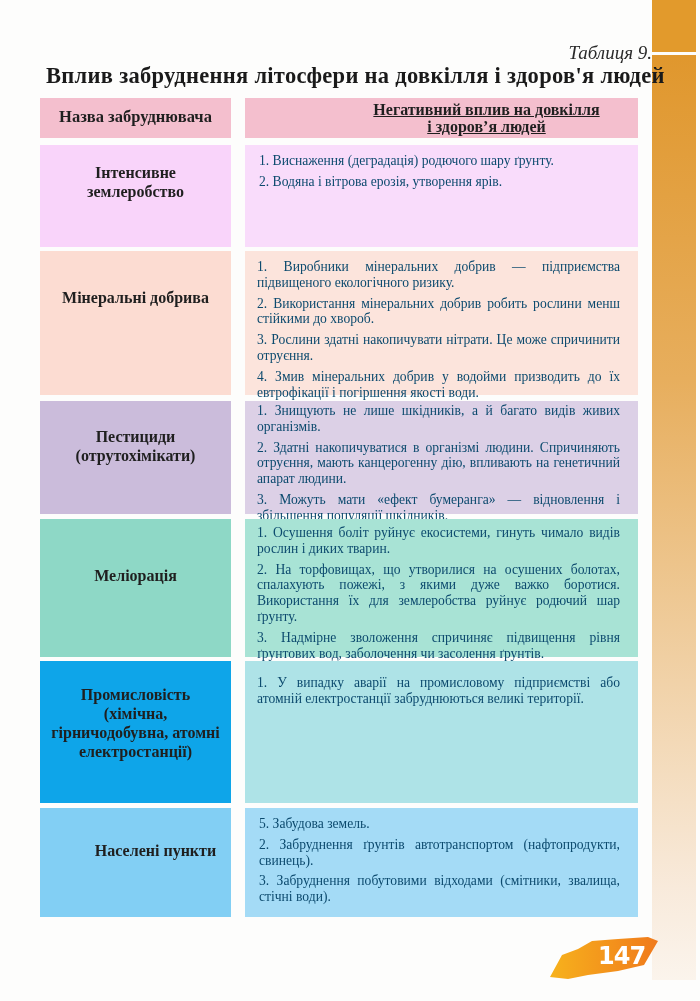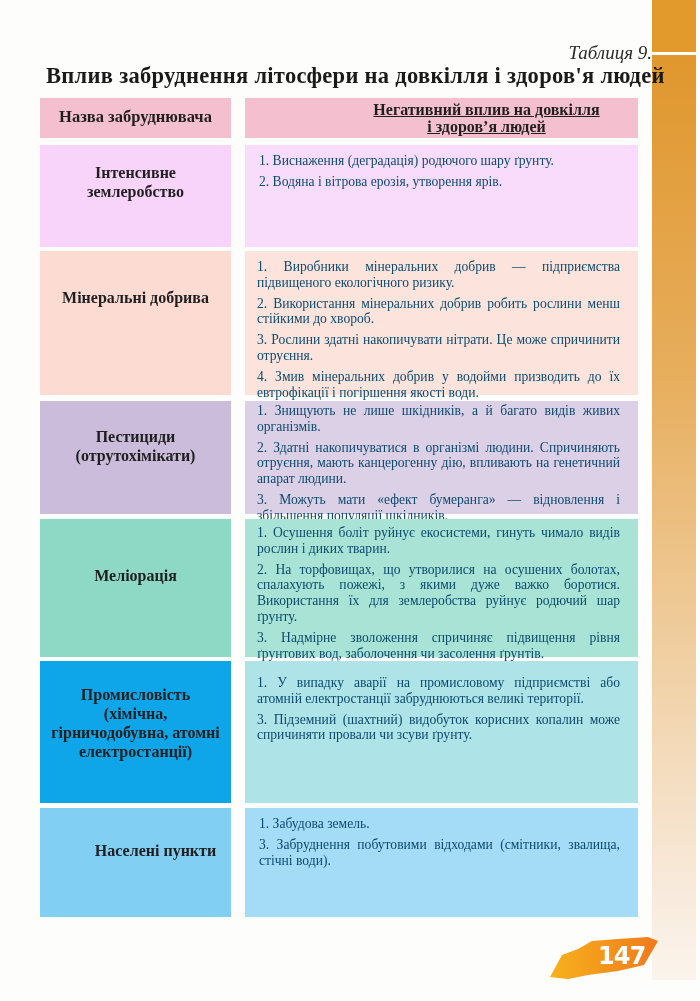--- a/index.html
+++ b/index.html
@@ -92,28 +92,28 @@
 </div>
 
 <div class="cell lc" style="top:661px;height:142px;background:#0ea5e9;padding-top:24px;">
   <div>Промисловість</div>
   <div>(хімічна,</div>
   <div>гірничодобувна, атомні</div>
   <div>електростанції)</div>
 </div>
 <div class="cell rc" style="top:661px;height:142px;background:#aee3e7;padding-top:14px;">
   <p>1. У випадку аварії на промисловому підприємстві або атомній електростанції забруднюються великі території.</p>
-  <p>3. Підземний (шахтний) видобуток корисних копалин може спричиняти провали чи зсуви ґрунту.</p>
 </div>
 
 <div class="cell lc" style="top:808px;height:109px;background:#82cff4;padding-top:33px;padding-left:40px;">
   <div>Населені пункти</div>
 </div>
 <div class="cell rc" style="top:808px;height:109px;background:#a4dbf6;padding-top:8px;padding-left:14px;">
-  <p>1. Забудова земель.</p>
+  <p>5. Забудова земель.</p>
+  <p>2. Забруднення ґрунтів автотранспортом (нафтопродукти, свинець).</p>
   <p>3. Забруднення побутовими відходами (смітники, звалища, стічні води).</p>
 </div>
 
 <div style="position:absolute;left:548px;top:935px;width:112px;height:46px;">
   <svg width="112" height="46" viewBox="0 0 112 46">
     <defs>
       <linearGradient id="bg" x1="0" x2="1" y1="0" y2="0">
         <stop offset="0" stop-color="#f7b21c"></stop>
         <stop offset="1" stop-color="#f07a1c"></stop>
       </linearGradient>

